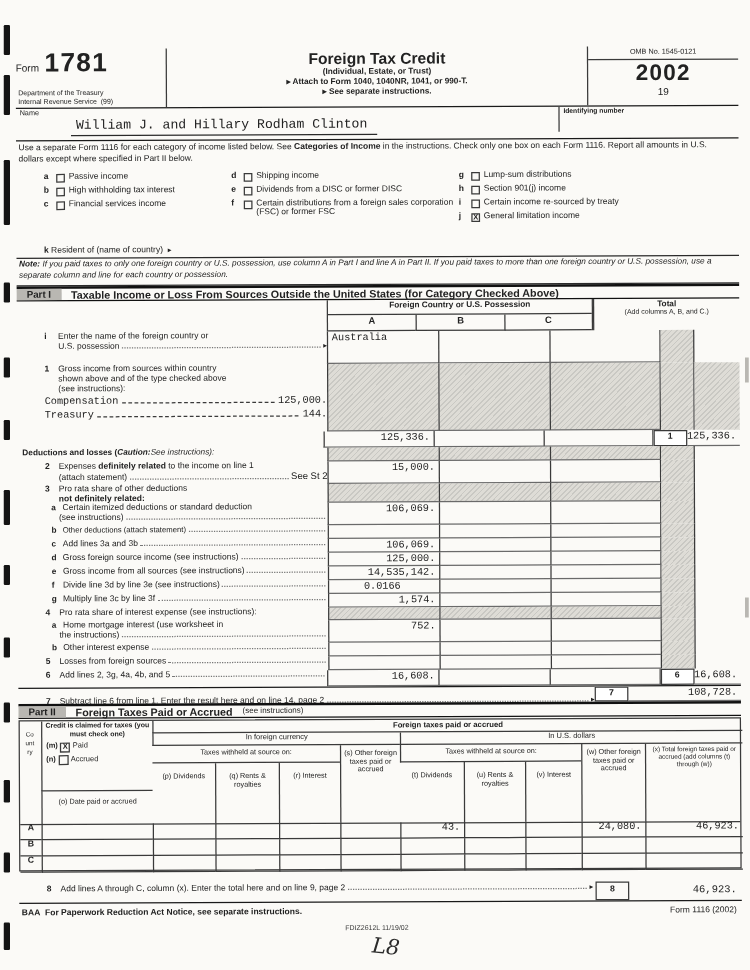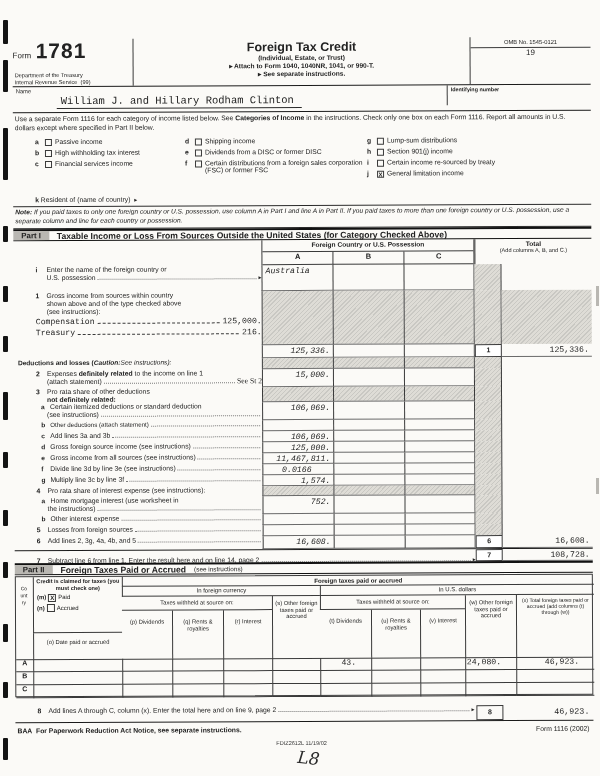--- a/index.html
+++ b/index.html
@@ -51,53 +51,53 @@
   
   .p1 { position:absolute; left:14px; top:240px; width:578px; }
   .p1row { display:flex; align-items:stretch; }
   .lblc { width:248px; padding-left:22px; font-size:6.8px; line-height:1.18; position:relative; }
   .l1 { display:flex; align-items:baseline; }
   .l2 { display:flex; align-items:baseline; padding-left:11px; }
   .no { width:11px; flex:none; font-weight:bold; }
   .no.sub { padding-left:5px; width:14px; }
   .lead { flex:1; border-bottom:1px dotted #777; height:0.75em; margin:0 2px; min-width:6px; }
   .arrow { font-size:6px; flex:none; }
-  .cA,.cB,.cC { width:71px; border-left:1px solid #3a3a3a;font-style:italic; }
+  .cA,.cB,.cC { width:89px; border-left:1px solid #3a3a3a; }
   .cC { border-right:1px solid #3a3a3a; }
   .gut { width:27px; border-right:1px solid #3a3a3a; }
   .tot { flex:1; }
   .u { border-bottom:1px solid #6a6a6a; }
   .sh { background:repeating-linear-gradient(135deg,#c9c8c3 0 1px,#dedcd6 1px 3px); }
   .val { font-family:"Liberation Mono","DejaVu Sans Mono",monospace; font-size:8.2px; text-align:right; padding:1px 3px 0 0; }
   .val.left { text-align:left; padding-left:3px; }
   .nbox { width:27px; border:1px solid #3a3a3a; background:#fff; font-size:7px; font-weight:bold; text-align:center; padding-top:1px; }
   .typed { display:flex; align-items:baseline; font-family:"Liberation Mono","DejaVu Sans Mono",monospace; font-size:8.2px; margin-top:1px; }
   .tlead { flex:1; border-bottom:1px dashed #3a3a3a; height:0.7em; margin:0 3px; }
   .grpbox { width:213px; border-left:1px solid #3a3a3a; border-right:1px solid #3a3a3a; }
   .grp1 { height:12px; border-bottom:1px solid #3a3a3a; text-align:center; font-size:6.6px; font-weight:bold; padding-top:1px; }
   .grp2 { display:flex; height:13px; }
   .grp2 > div { width:71px; text-align:center; font-weight:bold; font-size:7.5px; border-bottom:1px solid #3a3a3a; }
   .grp2 > div + div { border-left:1px solid #3a3a3a; }
   .totbox { flex:1; text-align:center; }
   .tot1 { font-size:6.6px; font-weight:bold; padding-top:1px; }
   .tot2 { font-size:5.6px; }
-  .annot { font-family:Liberation Serif, serif; font-size:7.6px; flex:none; }
+  .annot { font-family:Liberation Sans, sans-serif; font-size:7.6px; flex:none; }
 
   
   .p2 { position:absolute; left:14px; top:575px; width:578px; height:121px; border:1px solid #3a3a3a; font-size:5.8px; }
   .p2 .cell { position:absolute; border-left:1px solid #3a3a3a; text-align:center; line-height:1.15; padding-top:1px; }
   .p2 .nb { border-left:none; }
   .hline { position:absolute; left:0; right:0; border-bottom:1px solid #3a3a3a; }
   .vert { position:absolute; left:4px; top:8px; width:8px; font-size:5px; line-height:1.35; word-break:break-all; text-align:center; }
   .mnrow { display:flex; gap:2px; align-items:center; justify-content:flex-start; padding-left:3px; margin-top:2px; font-size:6px; }
   .mnrow .cbox { width:8px; height:8px; line-height:7px; }
   .p2row { position:absolute; left:0; width:578px; height:13px; display:flex; }
   .p2row > div { border-left:1px solid #3a3a3a; border-bottom:1px solid #3a3a3a; }
   .p2row > div:first-child { border-left:none; font-weight:bold; font-size:7px; text-align:center; }
-  .p2val { font-family:"Liberation Mono","DejaVu Sans Mono",monospace; font-size:8.2px; text-align:right; padding-right:15px; }
+  .p2val { font-family:"Liberation Mono","DejaVu Sans Mono",monospace; font-size:8.2px; text-align:right; padding-right:3px; }
 
   
   .l8row { position:absolute; left:14px; top:706px; width:578px; height:16px; display:flex; align-items:stretch; border-bottom:1.6px solid #1a1a1a; font-size:6.8px; }
   .l8lbl { flex:1; display:flex; align-items:baseline; padding-left:22px; }
   .l8box { width:27px; border:1px solid #3a3a3a; font-weight:bold; font-size:7px; text-align:center; padding-top:2px; }
   .l8tot { width:90px; font-family:"Liberation Mono","DejaVu Sans Mono",monospace; font-size:8.4px; text-align:right; padding:2px 4px 0 0; }
   .baa { position:absolute; left:16px; top:726px; font-size:6.8px; font-weight:bold; }
   .formid { position:absolute; right:12px; top:726px; font-size:6.8px; }
   .code { position:absolute; left:0; top:740px; width:600px; text-align:center; font-size:5.6px; color:#3a3a3a; }
   .hand { position:absolute; left:296px; top:748px; font-family:"DejaVu Serif", serif; font-style:italic; font-size:17px; transform:rotate(6deg); color:#2b2b2b; }
@@ -135,20 +135,21 @@
         </div>
       </div>
       <div class="hdr-mid">
         <div class="title1">Foreign Tax Credit</div>
         <div class="sub b">(Individual, Estate, or Trust)</div>
         <div class="sub b">▸ Attach to Form 1040, 1040NR, 1041, or 990-T.</div>
         <div class="sub b">▸ See separate instructions.</div>
       </div>
       <div class="hdr-right">
         <div class="omb">OMB No. 1545-0121</div>
+        <div class="year">2002</div>
         <div class="attno">19</div>
       </div>
     </div>
 
     <div class="namerow">
       <div class="namelabel">Name</div>
       <div class="nameval mono">William J. and Hillary Rodham Clinton</div>
       <div class="idbox">
         <div class="idlabel">Identifying number</div>
       </div>
@@ -270,21 +271,21 @@
           <div class="l2" style="display:block">shown above and of the type checked above</div>
           <div class="l2" style="display:block">(see instructions):</div>
           <div class="typed">
               <span>Compensation</span>
               <span class="tlead"></span>
               <span>125,000.</span>
             </div>
           <div class="typed">
               <span>Treasury</span>
               <span class="tlead"></span>
-              <span>216.</span>
+              <span>144.</span>
             </div>
         </div>
         <div class="cA sh u"></div>
           <div class="cB sh u"></div>
           <div class="cC sh u"></div>
         <div class="gut sh"></div>
           <div class="tot sh"></div>
       </div>
 
       <div class="p1row" style="height:13px">
@@ -409,21 +410,21 @@
       </div>
 
       <div class="p1row" style="height:11px">
         <div class="lblc">
             <div class="l1">
               <span class="no sub">e</span>
               <span>Gross income from all sources (see instructions)</span>
               <span class="lead"></span>
             </div>
           </div>
-        <div class="cA val u">11,467,811.</div>
+        <div class="cA val u">14,535,142.</div>
         <div class="cB u"></div>
           <div class="cC u"></div>
         <div class="gut sh"></div>
           <div class="tot"></div>
       </div>
 
       <div class="p1row" style="height:11px">
         <div class="lblc">
             <div class="l1">
               <span class="no sub">f</span>

